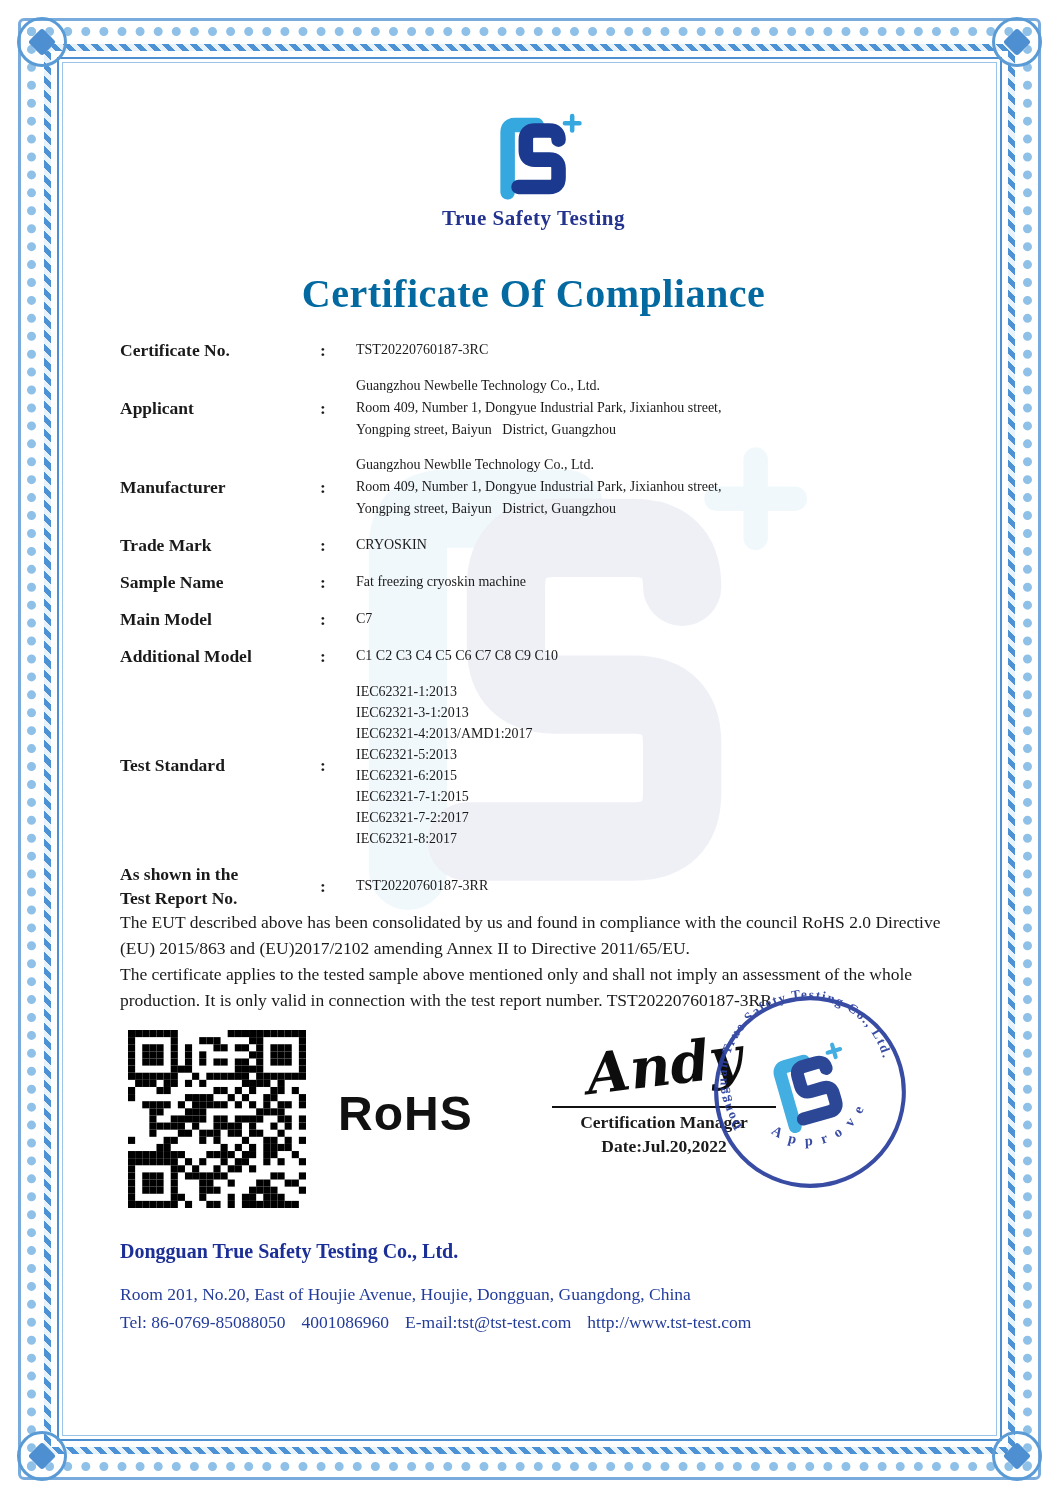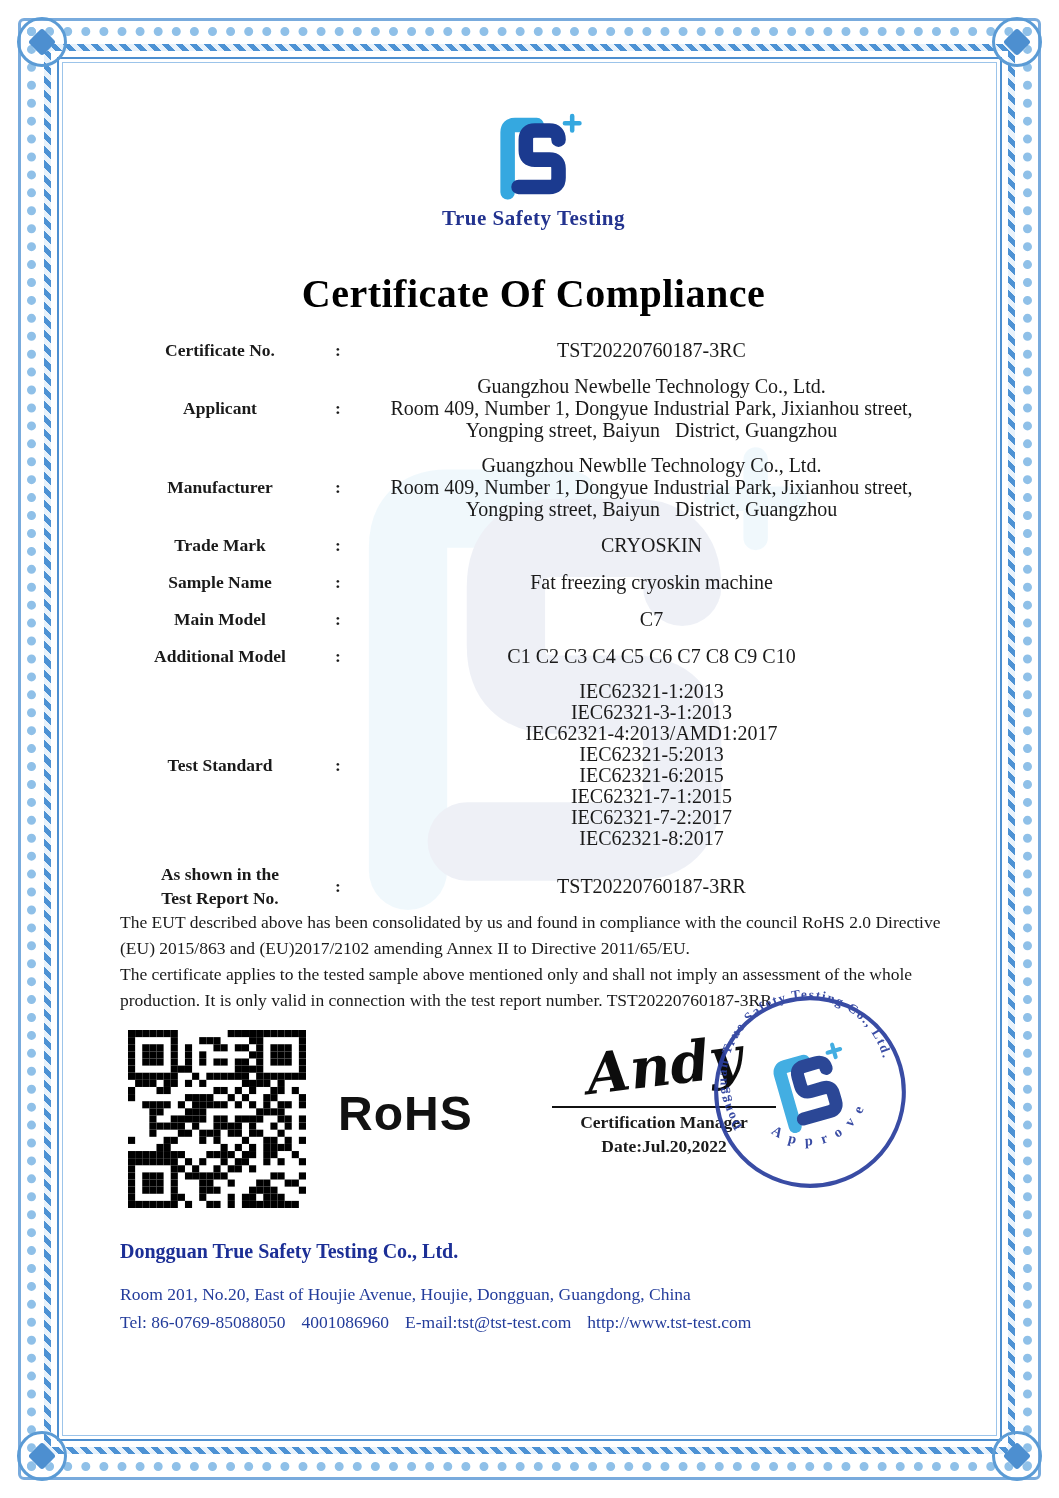--- a/index.html
+++ b/index.html
@@ -33,27 +33,27 @@
   .watermark { position: absolute; left: 280px; top: 440px; width: 540px; height: 470px; opacity: 0.07; pointer-events: none; }
 
   
   .content { position: absolute; left: 120px; right: 112px; top: 112px; bottom: 0; }
 
   .logo-block { position: absolute; top: 0; left: 0; right: 0; text-align: center; }
   .logo-block svg.logo-main { width: 100px; height: 88px; }
   .tagline { margin-top: 2px; font-size: 21px; font-weight: bold; color: #23338f; letter-spacing: 0.5px; }
 
   .title { position: absolute; top: 158px; left: 0; right: 0; text-align: center;
-           font-size: 40px; font-weight: bold; color: #000000; letter-spacing: 0.5px; }
-
-  .fields { position: absolute; top: 226px; left: 0; right: 0; text-align: center; }
+           font-size: 40px; font-weight: bold; color: #0369a1; letter-spacing: 0.5px; }
+
+  .fields { position: absolute; top: 226px; left: 0; right: 0; }
   .field-row { display: grid; grid-template-columns: 200px 36px 1fr; align-items: center; margin-bottom: 13px; }
   .f-label { font-weight: bold; font-size: 17.5px; white-space: pre-line; line-height: 24px; }
   .f-colon { font-weight: bold; font-size: 17.5px; }
-  .f-line  { font-size: 20px; line-height: 22px; white-space: pre-wrap; }
+  .f-line  { font-size: 14px; line-height: 22px; white-space: pre-wrap; }
   .field-row.test-standard .f-line { line-height: 21px; }
 
   .paragraphs { position: absolute; top: 797px; left: 0; right: 0; font-size: 17.5px; line-height: 26px; }
   .paragraphs p { margin: 0; }
 
   .marks { position: absolute; top: 912px; left: 0; right: 0; height: 235px; }
   .qr { position: absolute; left: 8px; top: 6px; width: 178px; height: 178px; }
   .qr svg { width: 100%; height: 100%; fill: #000; }
   .rohs { position: absolute; left: 218px; top: 62px; font-family: "Liberation Sans", sans-serif;
           font-weight: bold; font-size: 48px; color: #111; letter-spacing: 1px; }

